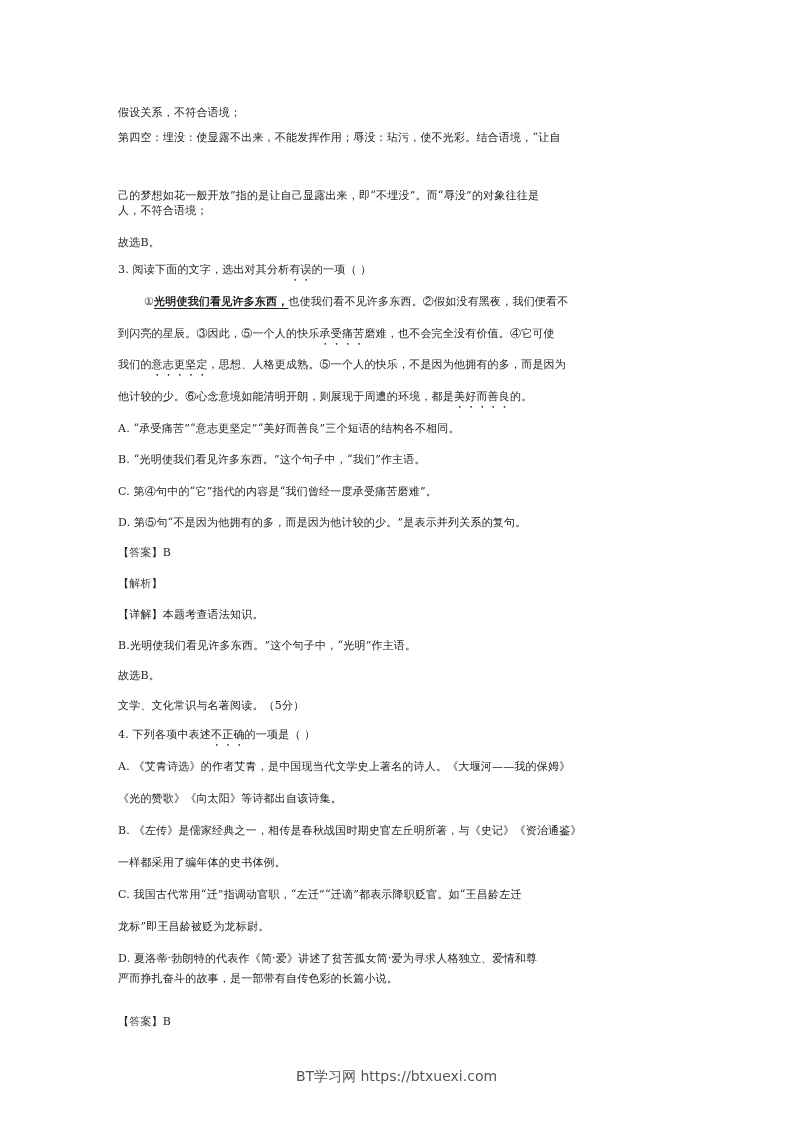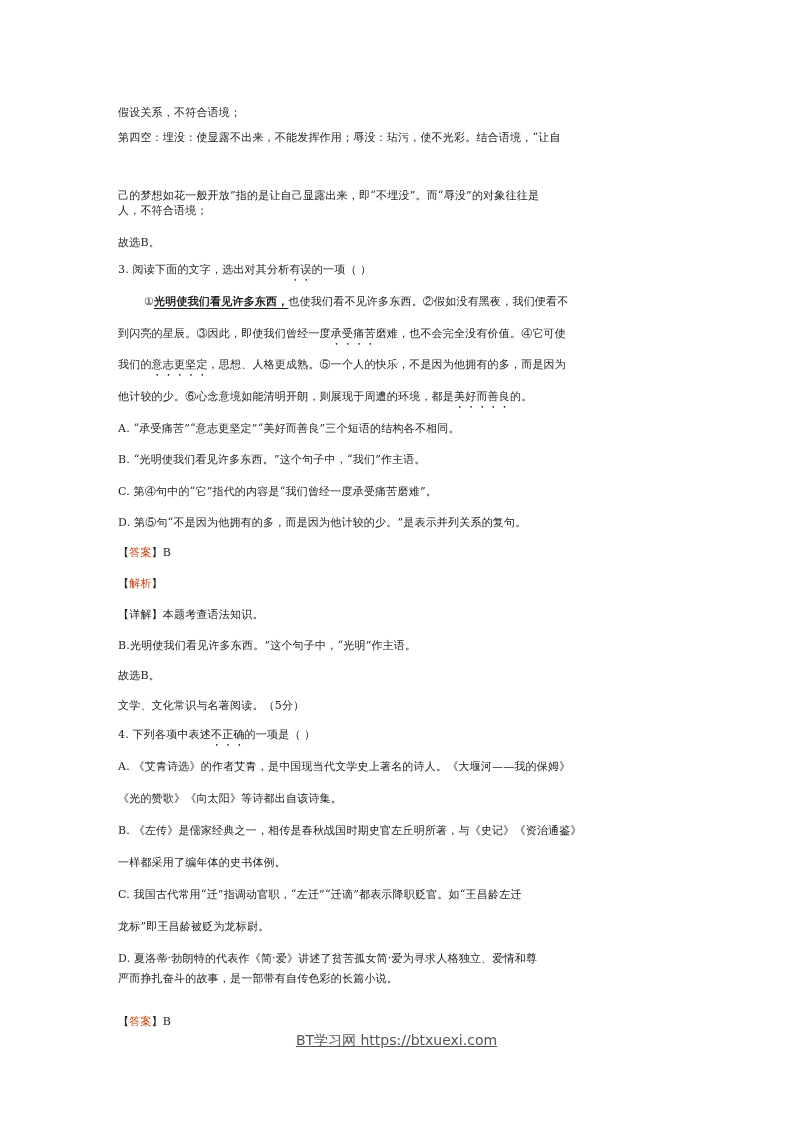--- a/index.html
+++ b/index.html
@@ -3,44 +3,44 @@
 <meta charset="utf-8">
 <style>
   html, body { margin:0; padding:0; background:#ffffff; }
   body { width:793px; height:1122px; position:relative; overflow:hidden;
          font-family:"DejaVu Serif","Liberation Serif",serif; color:#222; }
   .page { position:absolute; left:118px; top:0; width:560px; }
   .line { position:absolute; left:0; font-size:11px; line-height:20px; white-space:nowrap; letter-spacing:0.2px; }
   .indent { padding-left:26px; }
   .emph { text-emphasis:dot; -webkit-text-emphasis:dot; text-emphasis-position:under; -webkit-text-emphasis-position:under; }
   .ul { text-decoration:underline; text-underline-offset:3px;font-weight:bold; }
-  .tag { color:#c2410c; }
+  .tag { color:#404040; }
   .br { color:#222; }
-  .footer { position:absolute; left:0; width:793px; top:1032px; text-align:center;
-            font-family:"DejaVu Sans","Liberation Sans",sans-serif; font-size:14px; color:#555;text-decoration:underline; }
+  .footer { position:absolute; left:0; width:793px; top:1068px; text-align:center;
+            font-family:"DejaVu Sans","Liberation Sans",sans-serif; font-size:14px; color:#555; }
 </style>
 </head>
 <body>
 
 <div class="page">
   <div class="line" style="top:103px">假设关系，不符合语境；</div>
   <div class="line" style="top:128px">第四空：埋没：使显露不出来，不能发挥作用；辱没：玷污，使不光彩。结合语境，“让自</div>
   <div class="line" style="top:186px">己的梦想如花一般开放”指的是让自己显露出来，即“不埋没”。而“辱没”的对象往往是</div>
   <div class="line" style="top:201px">人，不符合语境；</div>
   <div class="line" style="top:233px">故选B。</div>
 
   <div class="line" style="top:260px">
     <span>3. 阅读下面的文字，选出对其分析</span><span class="emph">有误</span><span>的一项（    ）</span>
   </div>
 
   <div class="line indent" style="top:292px">
     <span>①</span><span class="ul">光明使我们看见许多东西，</span><span>也使我们看不见许多东西。②假如没有黑夜，我们便看不</span>
   </div>
   <div class="line" style="top:324px">
-    <span>到闪亮的星辰。③因此，即使我们曾经一度</span><span class="emph">承受痛苦</span><span>磨难，也不会完全没有价值。④它可使</span>
+    <span>到闪亮的星辰。③因此，⑤一个人的快乐</span><span class="emph">承受痛苦</span><span>磨难，也不会完全没有价值。④它可使</span>
   </div>
   <div class="line" style="top:355px">
     <span>我们的</span><span class="emph">意志更坚定</span><span>，思想、人格更成熟。⑤一个人的快乐，不是因为他拥有的多，而是因为</span>
   </div>
   <div class="line" style="top:387px">
     <span>他计较的少。⑥心念意境如能清明开朗，则展现于周遭的环境，都是</span><span class="emph">美好而善良</span><span>的。</span>
   </div>
 
   <div class="line" style="top:419px">A. “承受痛苦”“意志更坚定”“美好而善良”三个短语的结构各不相同。</div>
   <div class="line" style="top:450px">B. “光明使我们看见许多东西。”这个句子中，“我们”作主语。</div>

